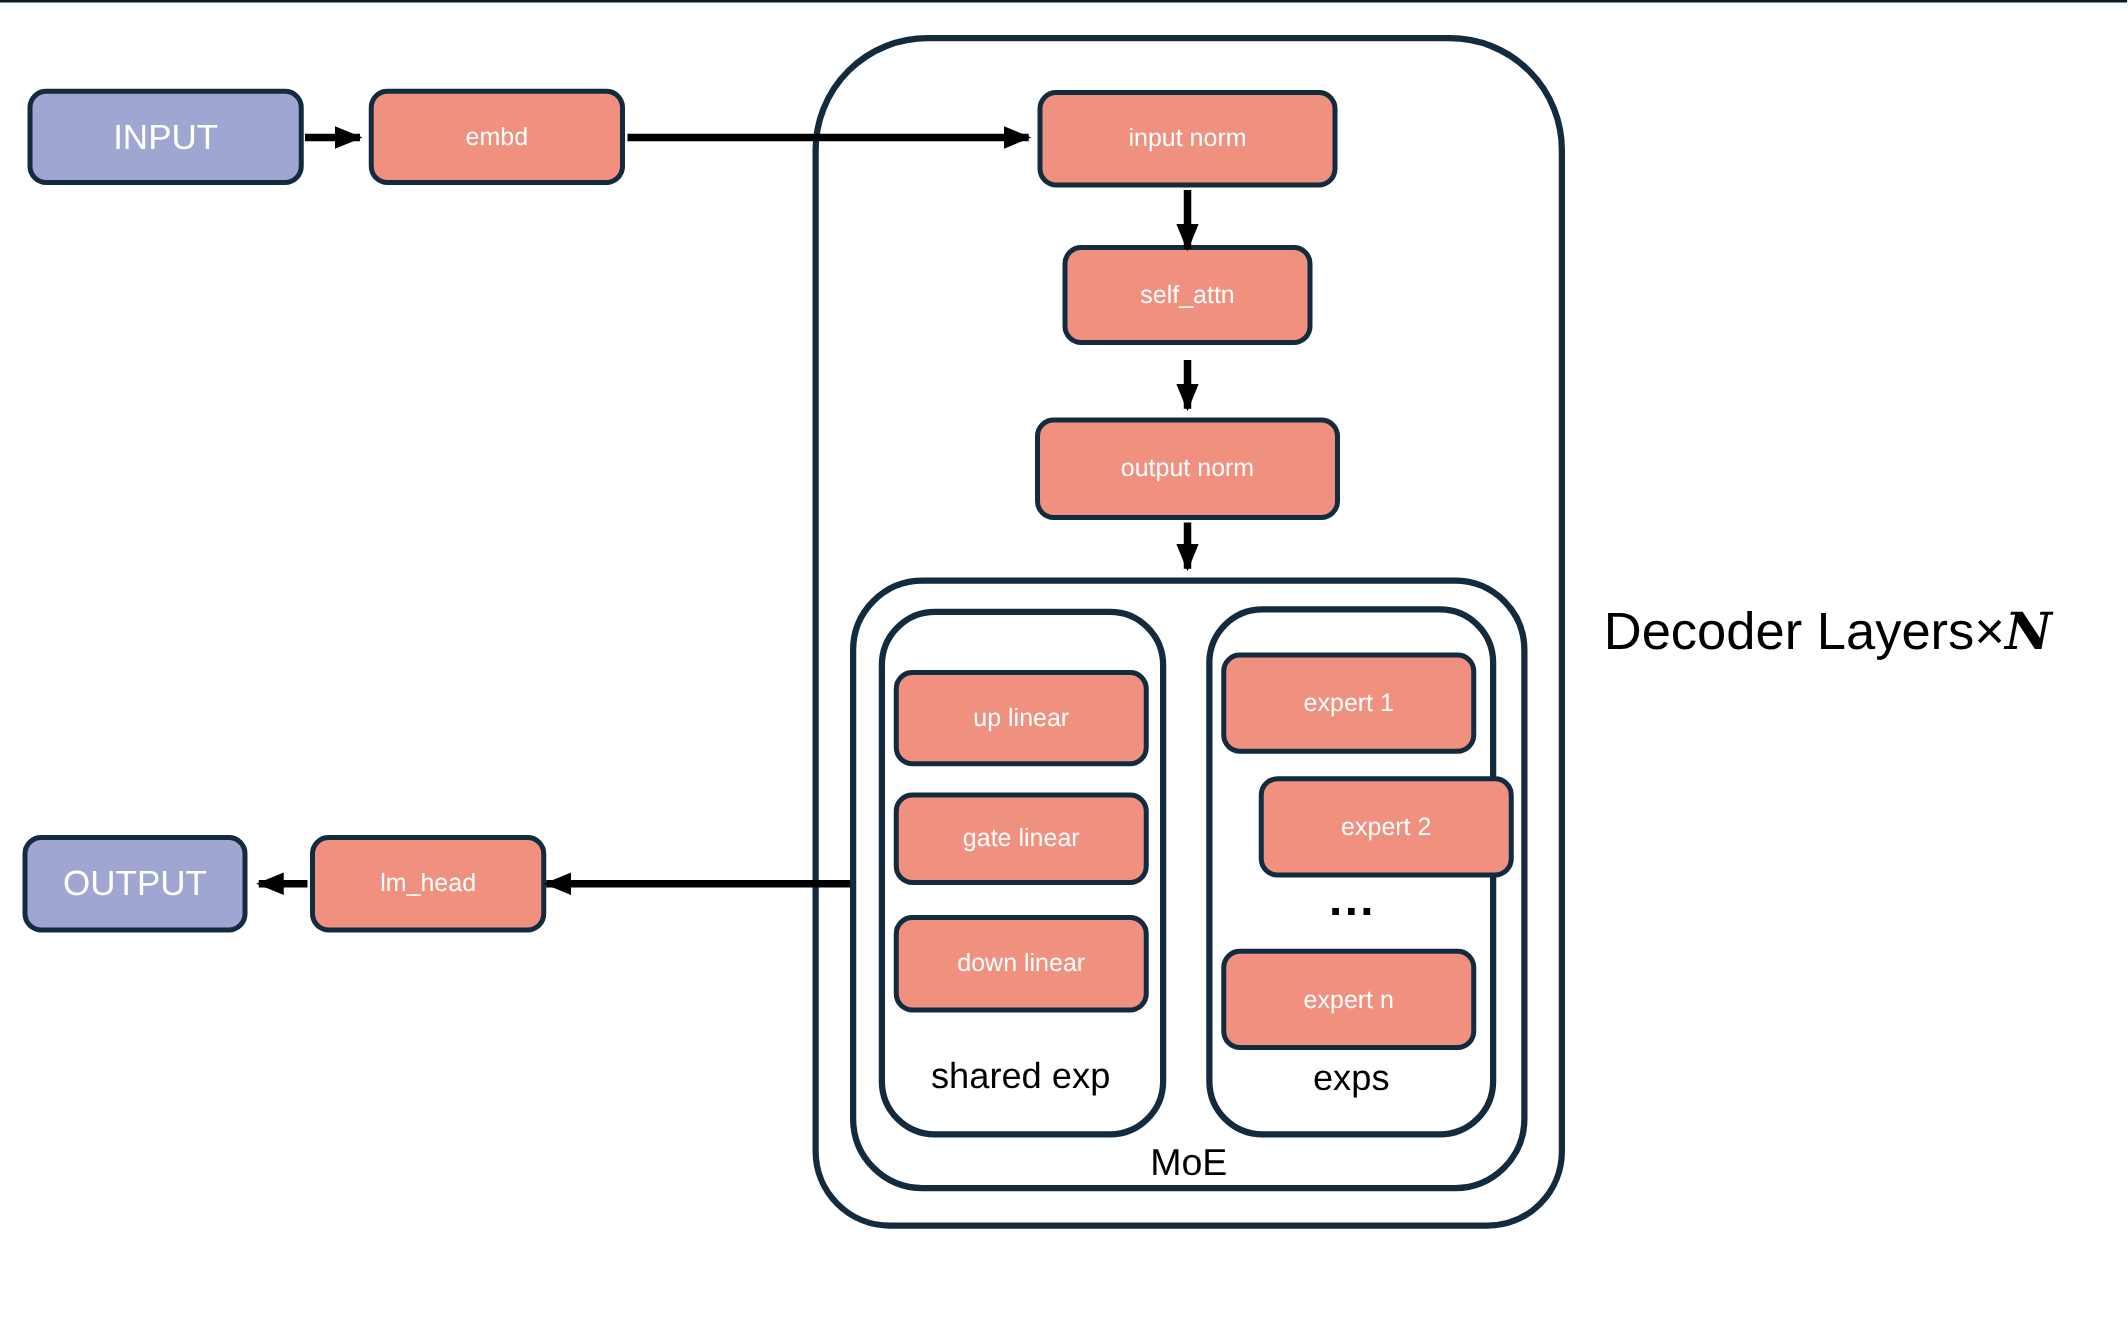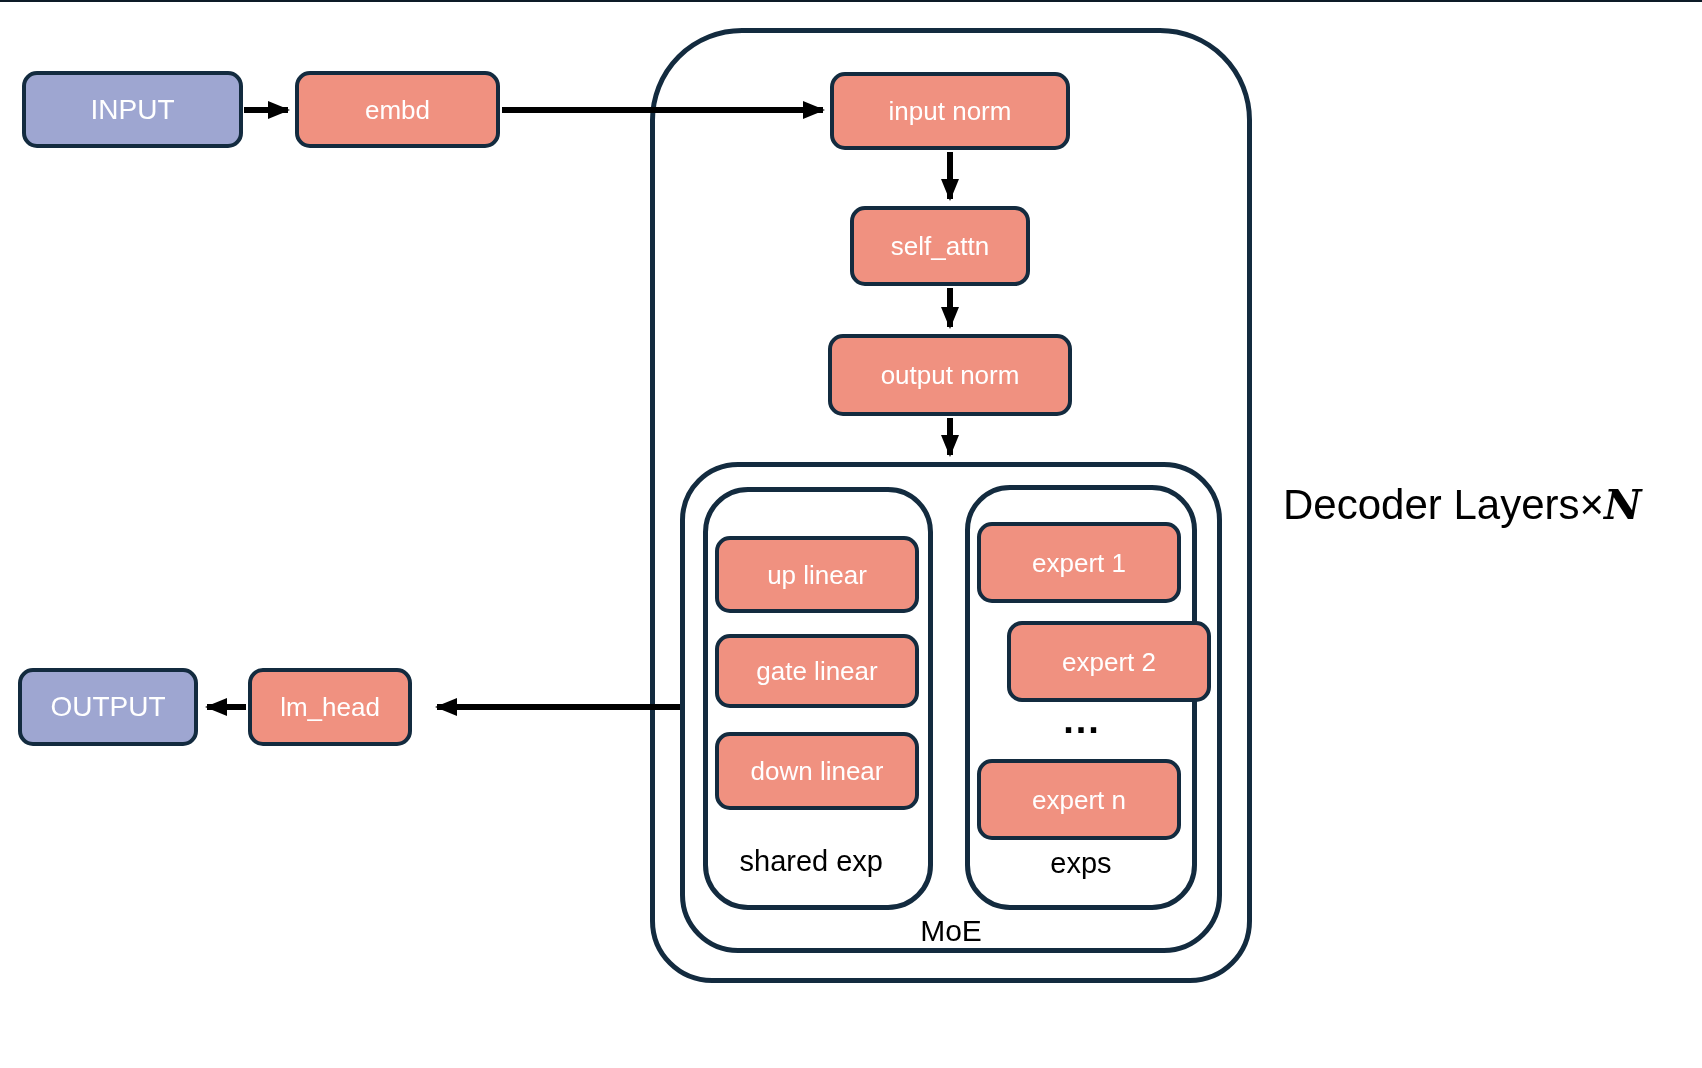--- a/index.html
+++ b/index.html
@@ -26,59 +26,59 @@
   }
   
   .box {
     position: absolute;
     display: flex;
     align-items: center;
     justify-content: center;
     border: 4px solid var(--border);
     border-radius: 15px;
     color: #ffffff;
-    font-size: 26px;
+    font-size: 20px;
     line-height: 1;
     white-space: nowrap;
   }
   .salmon { background: var(--node); }
   .purple { background: var(--io); font-size: 28px; }
   
   .container {
     position: absolute;
     border: 5px solid var(--border);
     background: transparent;
   }
   .decoder-container { left: 650px; top: 28px; width: 602px; height: 955px; border-radius: 92px 92px 62px 62px; }
   .moe-container     { left: 680px; top: 462px; width: 542px; height: 491px; border-radius: 58px; }
   .shared-container  { left: 703px; top: 487px; width: 230px; height: 423px; border-radius: 45px; }
   .exps-container    { left: 965px; top: 485px; width: 232px; height: 425px; border-radius: 45px; }
   
   .n-input       { left: 22px;  top: 71px;  width: 221px; height: 77px; }
   .n-embd        { left: 295px; top: 71px;  width: 205px; height: 77px; }
   .n-input-norm  { left: 830px; top: 72px;  width: 240px; height: 78px; }
-  .n-self-attn   { left: 850px; top: 206px; width: 180px; height: 80px; text-align: center; }
+  .n-self-attn   { left: 850px; top: 196px; width: 200px; height: 80px; text-align: center; }
   .n-output-norm { left: 828px; top: 334px; width: 244px; height: 82px; }
   .n-up          { left: 715px; top: 536px; width: 204px; height: 77px; }
   .n-gate        { left: 715px; top: 634px; width: 204px; height: 74px; }
   .n-down        { left: 715px; top: 732px; width: 204px; height: 78px; }
   .n-e1          { left: 977px; top: 522px; width: 204px; height: 81px; }
   .n-e2          { left: 977px; top: 621px; width: 204px; height: 81px; margin-left: 30px; }
   .n-en          { left: 977px; top: 759px; width: 204px; height: 81px; }
-  .n-lm-head     { left: 248px; top: 668px; width: 164px; height: 78px; }
+  .n-lm-head     { left: 248px; top: 668px; width: 189px; height: 78px; }
   .n-output      { left: 18px;  top: 668px; width: 180px; height: 78px; }
   
   .txt {
     position: absolute;
     color: var(--label);
     text-align: center;
     line-height: 1.1;
     white-space: nowrap;
   }
-  .shared-label  { left: 694px; top: 846px; width: 189px; font-size: 29px; text-align: right; }
+  .shared-label  { left: 722px; top: 846px; width: 189px; font-size: 29px; }
   .exps-label    { left: 965px; top: 848px; width: 232px; font-size: 29px; }
   .moe-label     { left: 680px; top: 914px; width: 542px; font-size: 30px; }
   .ellipsis      { left: 1027px; top: 700px; width: 110px; font-size: 38px; font-weight: 700; letter-spacing: 2px; }
   .decoder-label {
     left: 1283px; top: 482px;
     font-size: 42px; text-align: left;
   }
   .decoder-label .big-n {
     font-family: "DejaVu Serif", "Liberation Serif", serif;
     font-style: italic;

